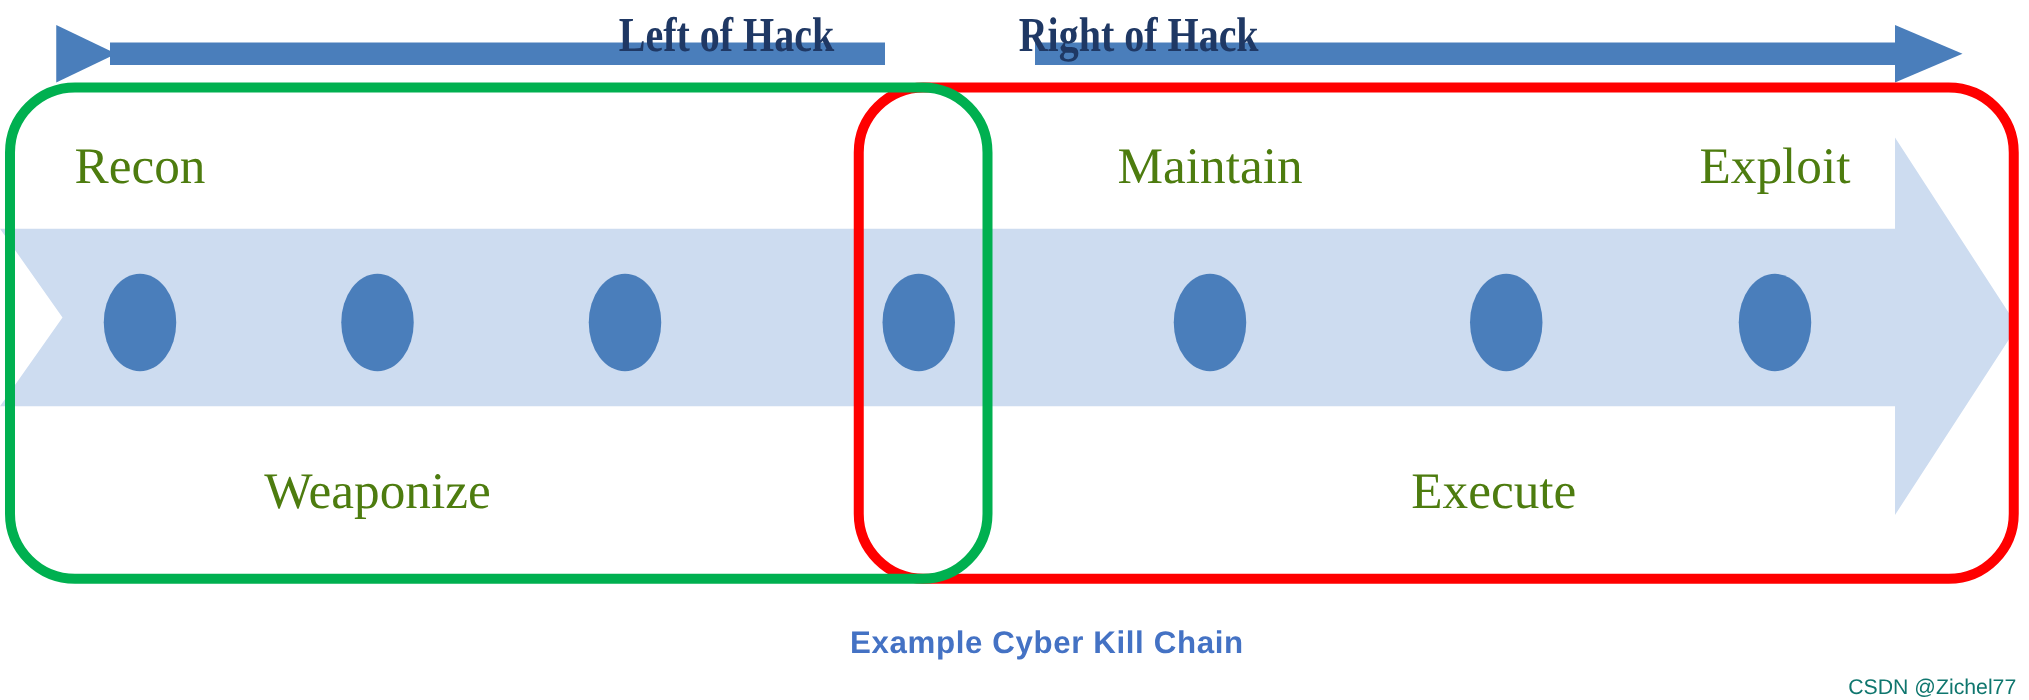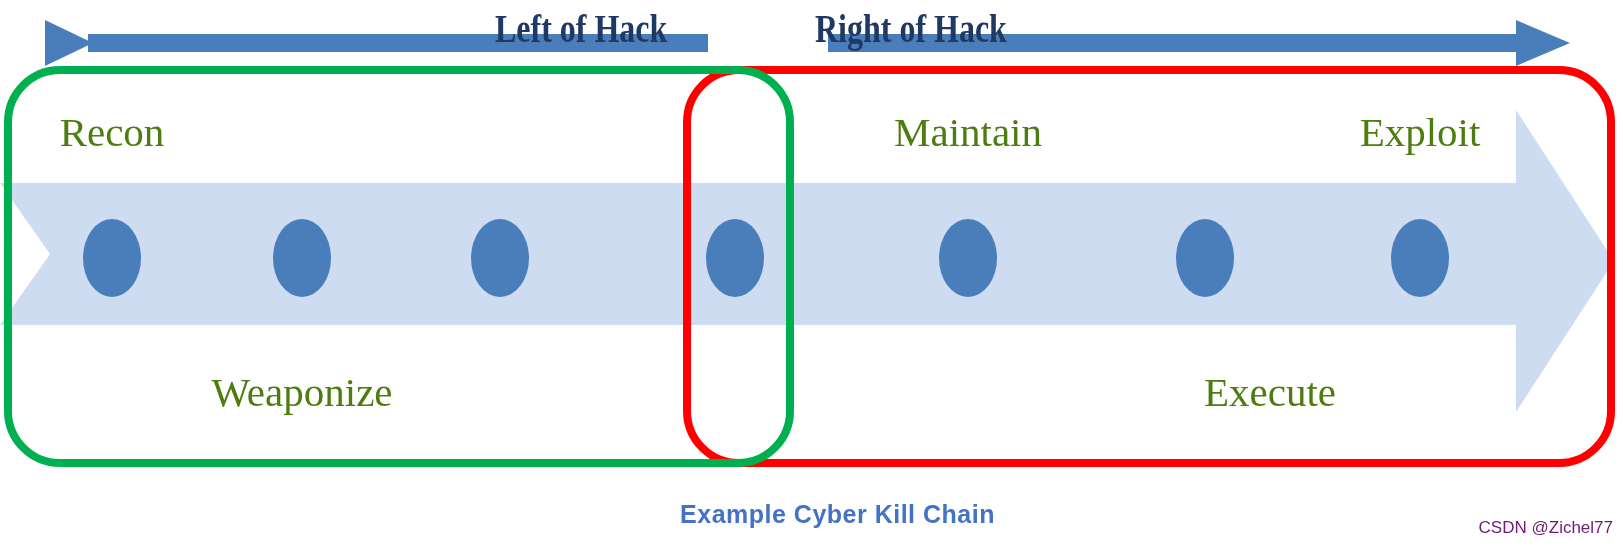--- a/index.html
+++ b/index.html
@@ -62,24 +62,24 @@
     font-family: "Liberation Sans", sans-serif;
     font-weight: bold;
     font-size: 25px;
     color: #4472c4;
     letter-spacing: 0.5px;
     padding-left: 26px;
   }
   #watermark {
     position: absolute;
     right: 10px;
-    top: 518px;
+    top: 540px;
     font-family: "Liberation Sans", sans-serif;
     font-size: 17px;
-    color: #701a75;
+    color: #0f766e;
     white-space: nowrap;
   }
 </style>
 </head>
 <body>
 
 <div id="stage">
 
   <svg class="layer" viewBox="0 0 1623 560" width="1623" height="560" xmlns="http://www.w3.org/2000/svg">
 
@@ -112,19 +112,19 @@
     <rect x="687" y="70" width="924" height="393" rx="52" ry="52" fill="none" stroke="#ff0000" stroke-width="8"></rect>
     <rect x="8" y="70" width="782" height="393" rx="52" ry="52" fill="none" stroke="#00b050" stroke-width="8"></rect>
   </svg>
 
   <div id="dir-left-label" class="dir-label">Left of Hack</div>
   <div id="dir-right-label" class="dir-label">Right of Hack</div>
 
   <div class="stage-label top" style="left:112px">Recon</div>
   <div class="stage-label bottom" style="left:302px">Weaponize</div>
   <div class="stage-label top" style="left:968px">Maintain</div>
-  <div class="stage-label bottom" style="left:1270px">Execute</div>
+  <div class="stage-label bottom" style="left:1195px">Execute</div>
   <div class="stage-label top" style="left:1420px">Exploit</div>
 
   <div id="caption">Example Cyber Kill Chain</div>
   <div id="watermark">CSDN @Zichel77</div>
 
 </div>
 
 </body></html>

